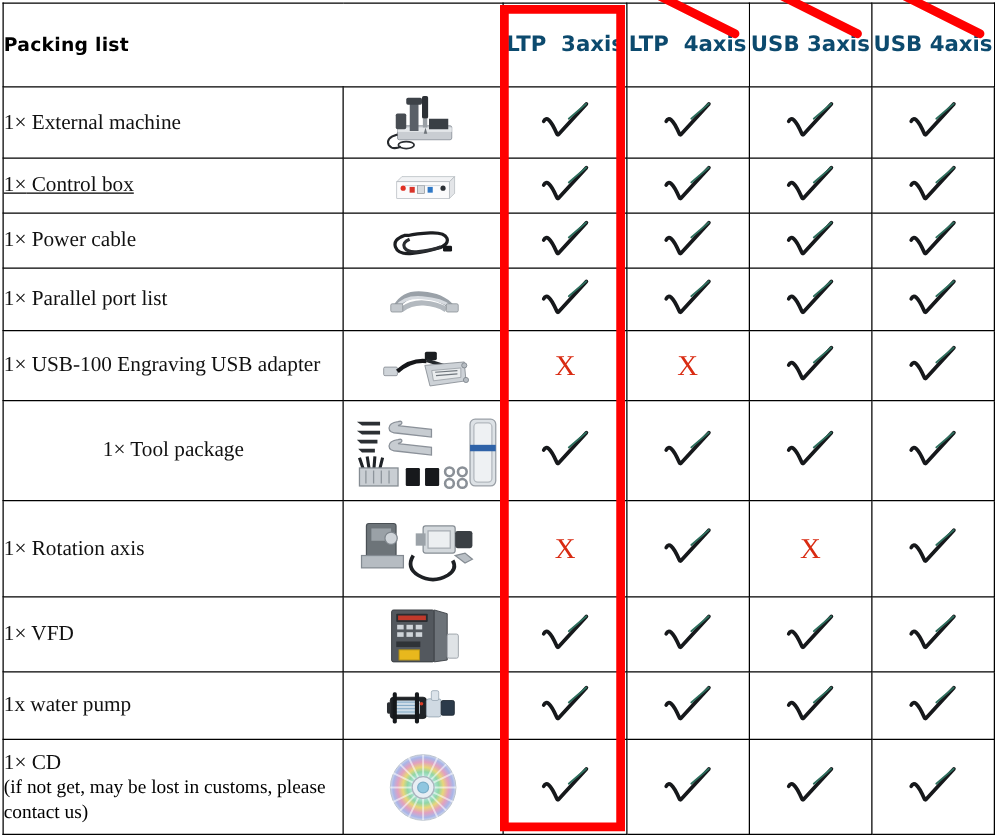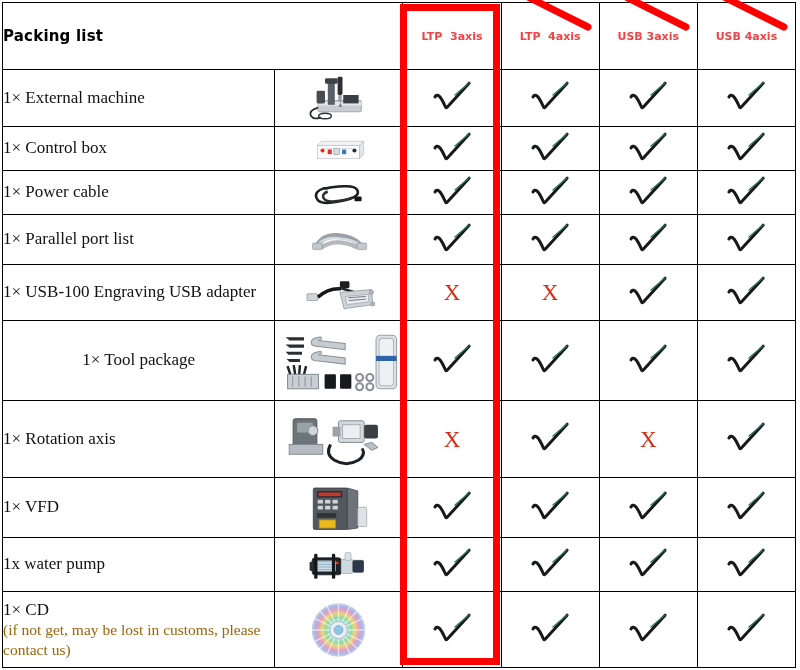--- a/index.html
+++ b/index.html
@@ -44,41 +44,41 @@
     font-family: "DejaVu Sans", sans-serif;
     font-weight: bold;
     font-size: 15px;
     color: #000000;
     padding-left: 9px;
     letter-spacing: 0.2px;
   }
   .hdr-col {
     font-family: "DejaVu Sans", sans-serif;
     font-weight: bold;
-    font-size: 11px;
-    color: #ef4444;
+    font-size: 17px;
+    color: #0c4a6e;
     text-align: center;
     white-space: pre;
     position: relative;
   }
   .hdr-row td { height: 66px; }
 
   
   .item-cell {
     font-size: 17px;
     color: #111111;
     padding-left: 9px;
     line-height: 1.18;
   }
   .qty {
     color: #111111;
   }
   .note {
     display: block;
-    color: #a16207;
+    color: #000000;
     font-size: 15.5px;
     line-height: 1.25;
   }
 
   
   .mark-cell { text-align: center; }
   .check {
     display: inline-block;
     width: 44px;
     height: 34px;
@@ -173,21 +173,21 @@
             </svg></td>
           <td class="mark-cell"><svg class="check" viewBox="0 0 44 34">
               <path d="M5 16 q1.5 -3 4 -1 q2.5 2 6.5 11 q0.6 1.5 1.6 0.2 l22 -24" fill="none" stroke="#16181b" stroke-width="3" stroke-linecap="round" stroke-linejoin="round"></path>
               <path d="M25 14 L39 2" fill="none" stroke="#2e6f5e" stroke-width="1.4" stroke-linecap="round"></path>
             </svg></td>
           <td class="mark-cell"><svg class="check" viewBox="0 0 44 34">
               <path d="M5 16 q1.5 -3 4 -1 q2.5 2 6.5 11 q0.6 1.5 1.6 0.2 l22 -24" fill="none" stroke="#16181b" stroke-width="3" stroke-linecap="round" stroke-linejoin="round"></path>
               <path d="M25 14 L39 2" fill="none" stroke="#2e6f5e" stroke-width="1.4" stroke-linecap="round"></path>
             </svg></td>
         </tr>
-        <tr style="height: 44px;">
+        <tr style="height: 44px; text-decoration: underline;">
           <td class="item-cell"><span class="qty">1×</span><span> Control box</span></td>
           <td class="img-cell"><svg class="thumb" width="62" height="36" viewBox="0 0 120 70">
               <path d="M18 28 L100 28 L108 20 L26 20 Z" fill="#f2f3f5" stroke="#aab0b6"></path>
               <rect x="18" y="28" width="82" height="26" fill="#fbfbfc" stroke="#aab0b6"></rect>
               <path d="M100 28 L108 20 L108 46 L100 54 Z" fill="#e3e5e8" stroke="#aab0b6"></path>
               <circle cx="28" cy="38" r="4" fill="#e03124"></circle>
               <circle cx="90" cy="38" r="4" fill="#2a2f34"></circle>
               <rect x="38" y="36" width="8" height="9" fill="#d9342a"></rect>
               <rect x="50" y="34" width="11" height="12" fill="#d8dce0" stroke="#7f868d"></rect>
               <rect x="66" y="36" width="8" height="9" fill="#2f78c6"></rect>

